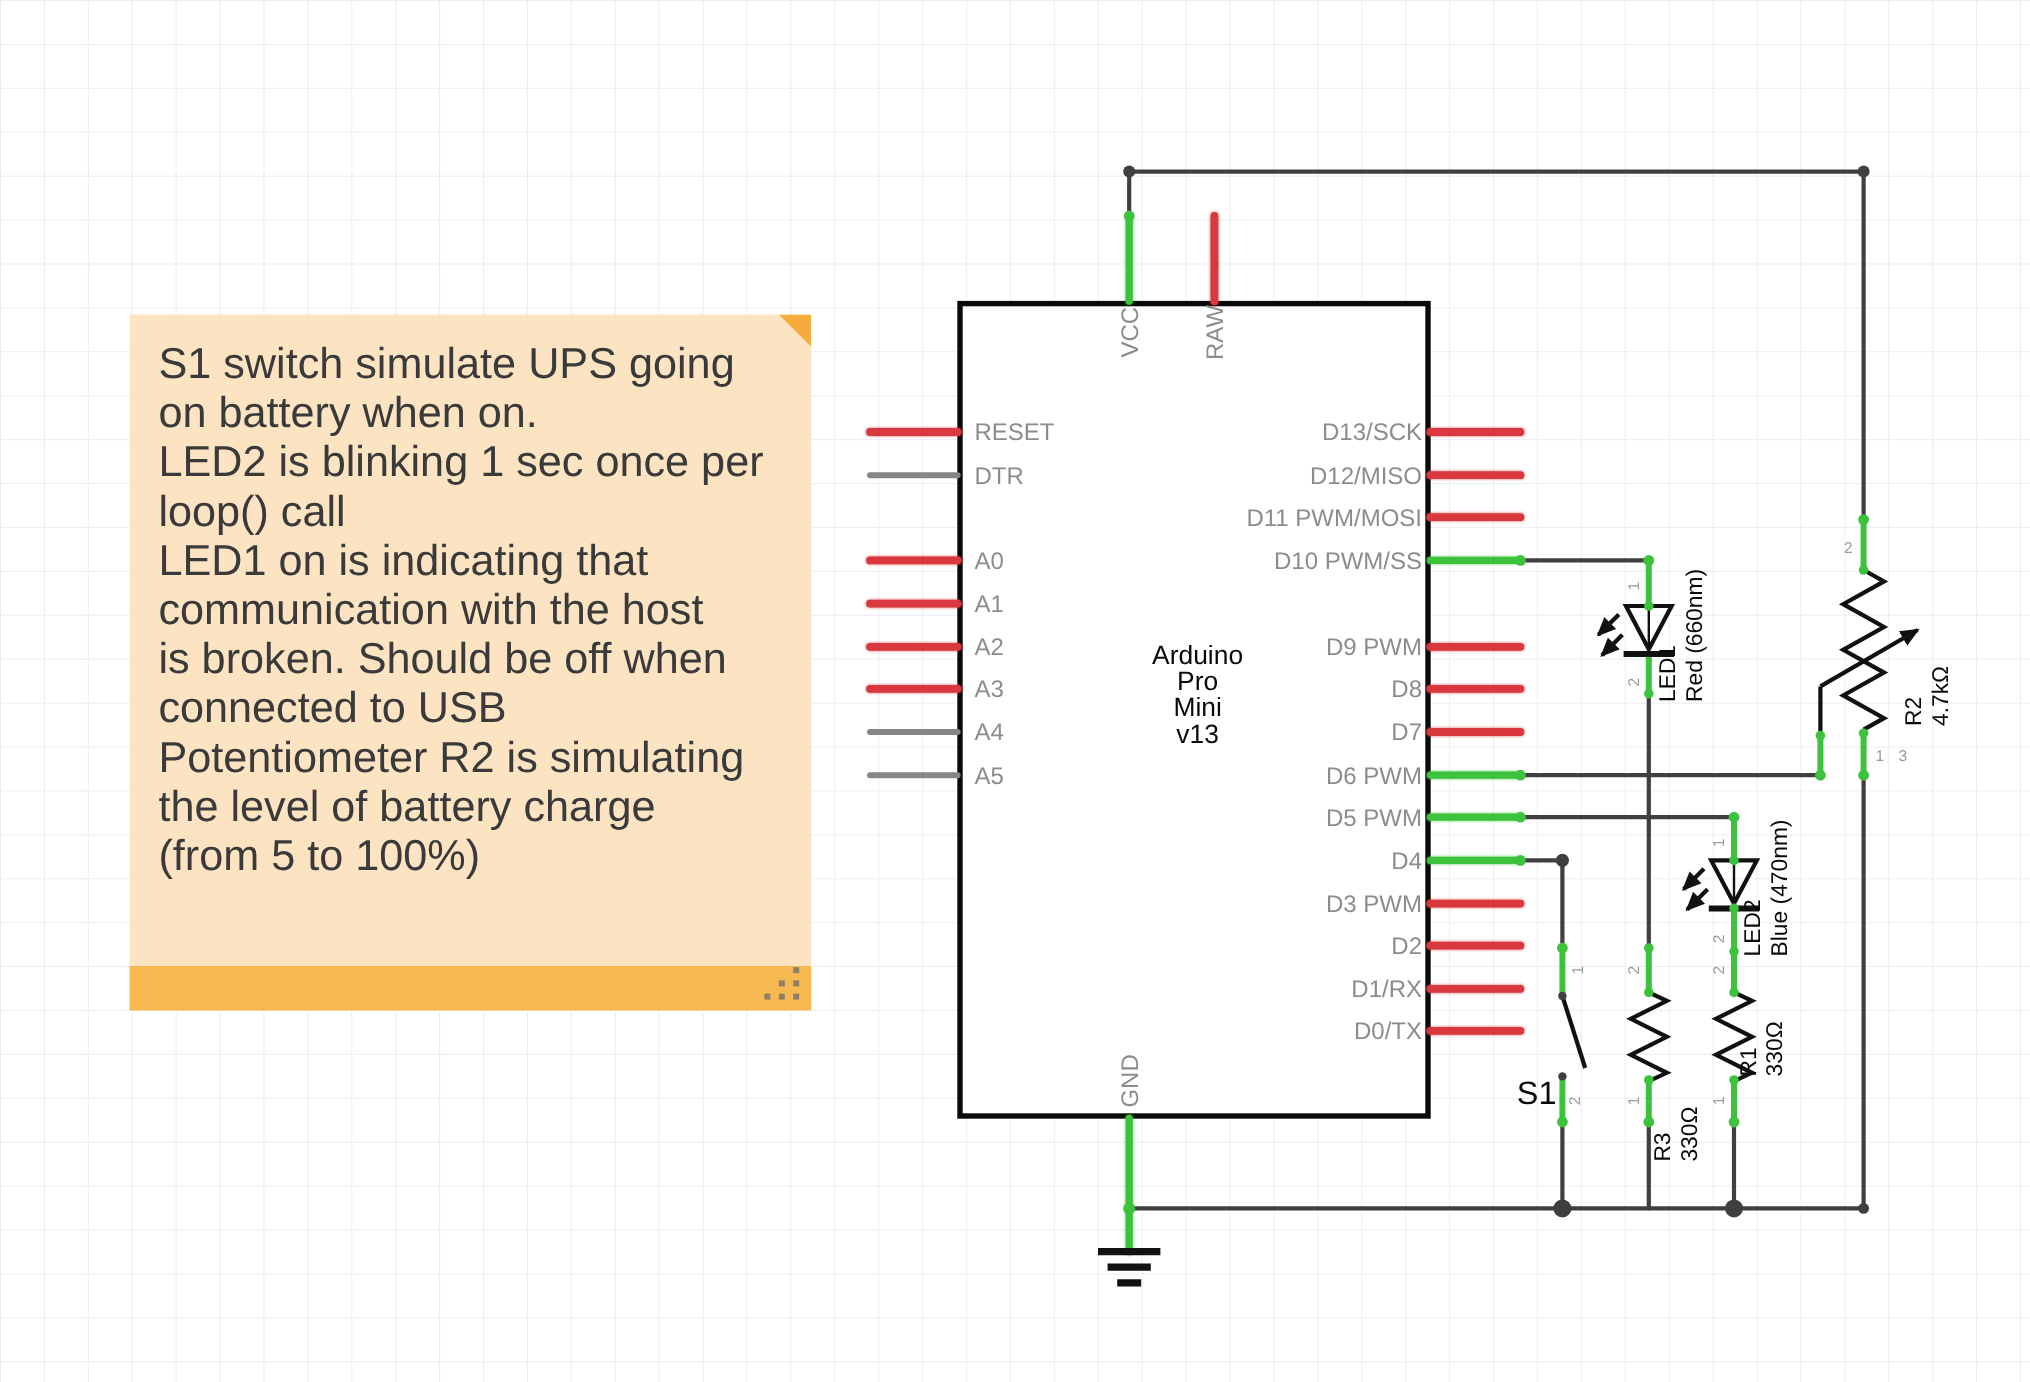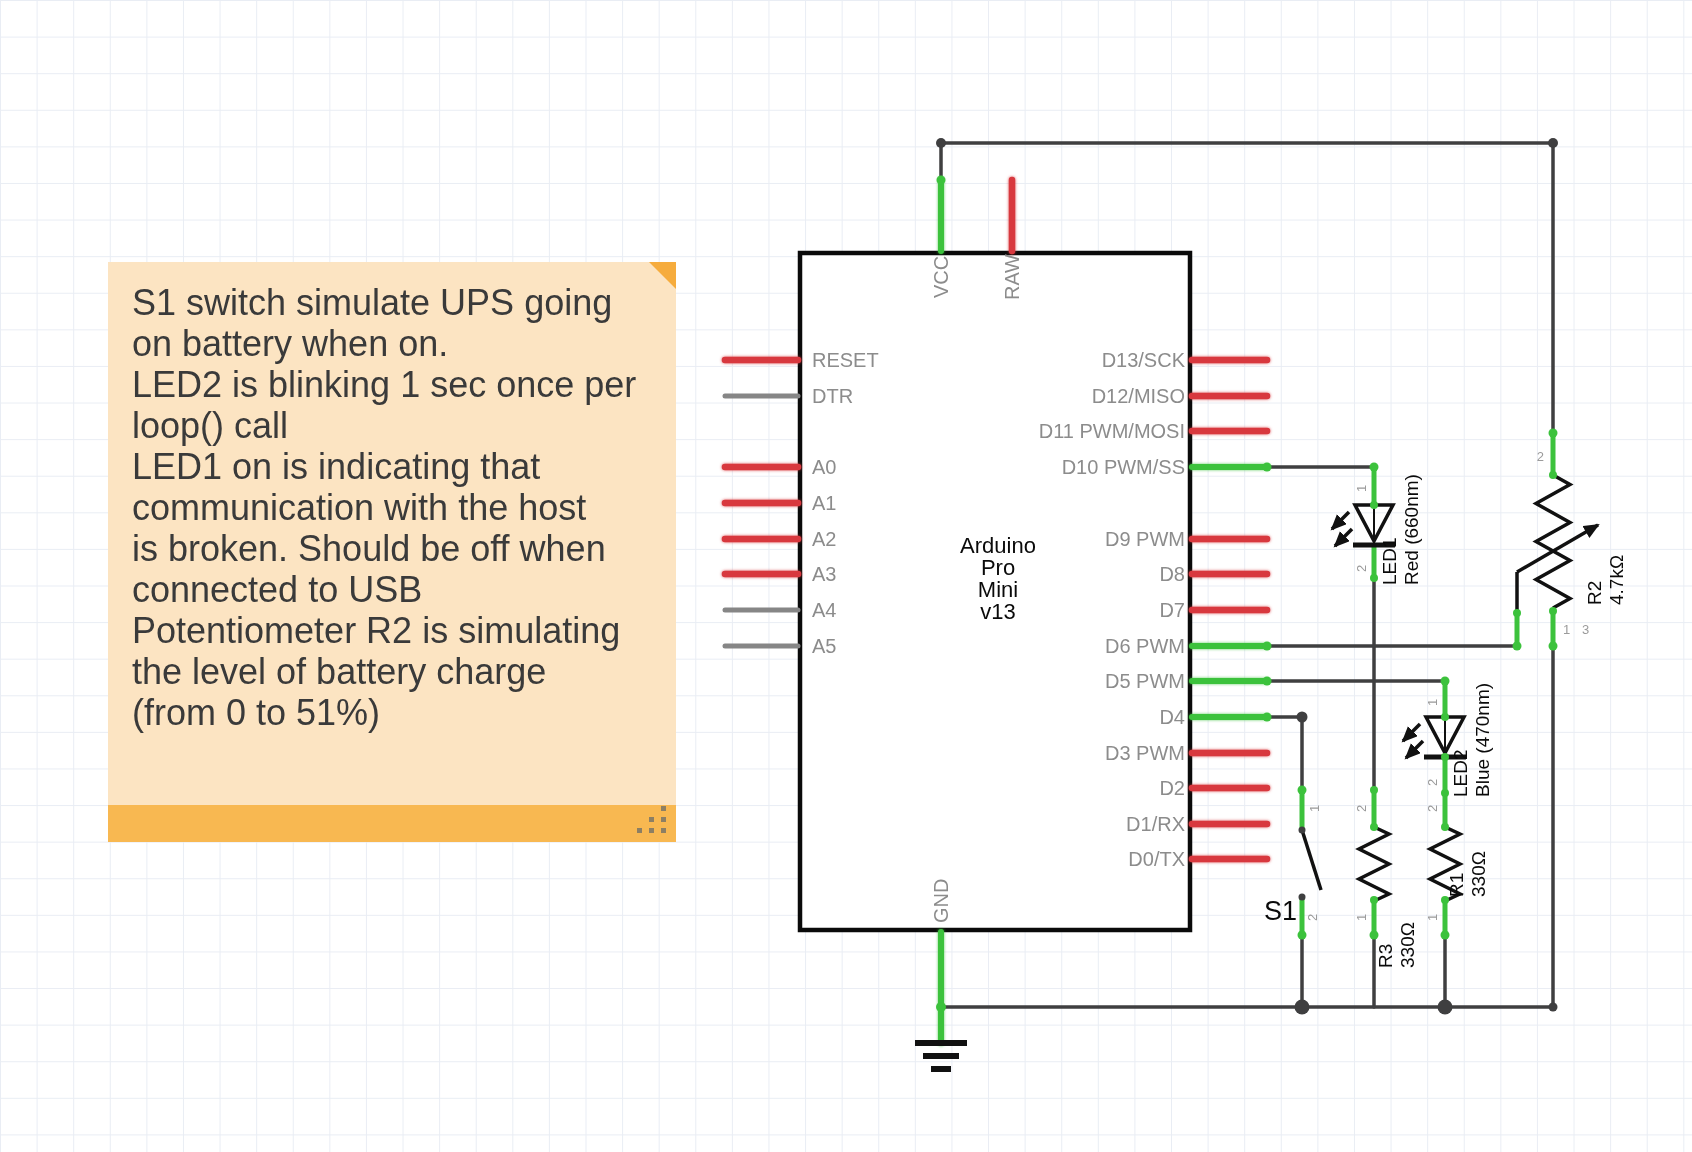--- a/index.html
+++ b/index.html
@@ -260,19 +260,19 @@
     <div class="note-text">S1 switch simulate UPS going
 on battery when on.
 LED2 is blinking 1 sec once per
 loop() call
 LED1 on is indicating that
 communication with the host
 is broken. Should be off when
 connected to USB
 Potentiometer R2 is simulating
 the level of battery charge
-(from 0 to 51%)</div>
+(from 5 to 100%)</div>
     <div class="note-bar">
       <div class="note-grip"></div>
     </div>
   </div>
 
 </div>
 
 </body></html>

